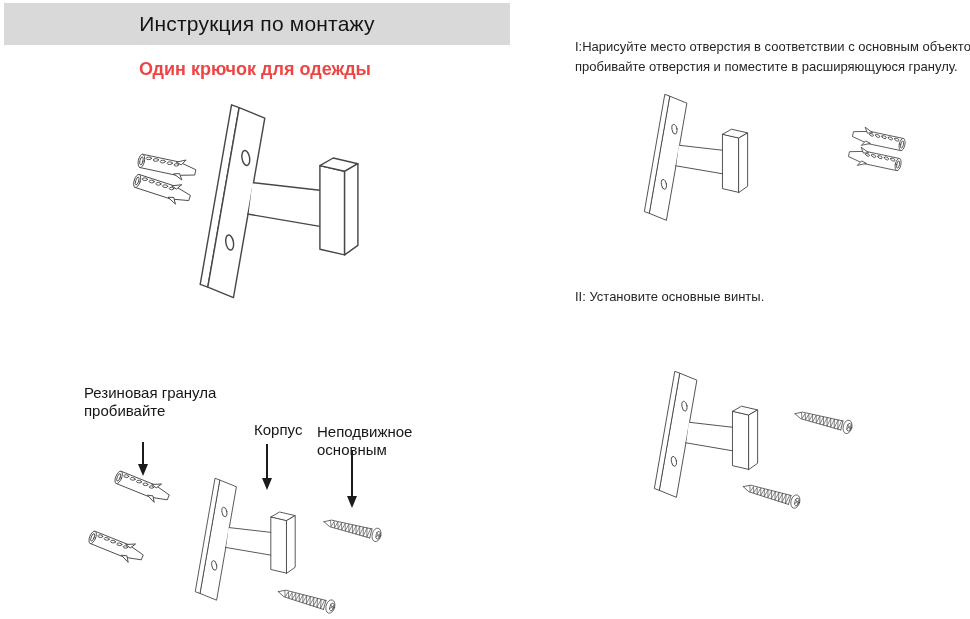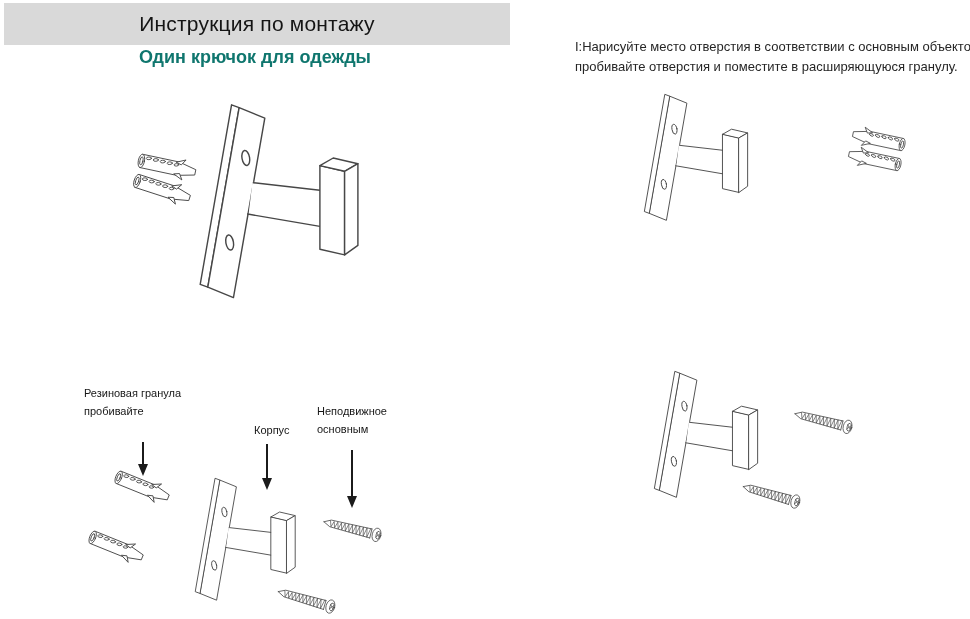--- a/index.html
+++ b/index.html
@@ -7,25 +7,25 @@
     position:relative;width:970px;height:619px;overflow:hidden;
     background:#ffffff;font-family:"Liberation Sans", sans-serif;color:#1f1f1f;
   }
   .abs{position:absolute;}
   .header-bar{
     left:4px;top:3px;width:506px;height:42px;background:#d9d9d9;
     display:flex;align-items:center;justify-content:center;
   }
   .header-title{font-size:21px;color:#141414;letter-spacing:.2px;}
   .subtitle{
-    left:0;top:47px;width:510px;text-align:center;
-    font-size:18px;font-weight:700;color:#0f766e;
+    left:0;top:59px;width:510px;text-align:center;
+    font-size:18px;font-weight:700;color:#ef4444;
   }
   .step-text{font-size:13px;line-height:20px;color:#262626;white-space:nowrap;}
-  .part-label{font-size:11px;line-height:18px;color:#161616;white-space:nowrap;}
+  .part-label{font-size:15px;line-height:18px;color:#161616;white-space:nowrap;}
   svg.draw{position:absolute;overflow:visible;}
 </style>
 </head>
 <body>
 
 <div class="canvas">
 
   <svg width="0" height="0" style="position:absolute" aria-hidden="true">
     <defs>
 
@@ -79,33 +79,34 @@
     <div>I:Нарисуйте место отверстия в соответствии с основным объектом,</div>
     <div>пробивайте отверстия и поместите в расширяющуюся гранулу.</div>
   </div>
 
   <svg class="draw" style="left:615px;top:90px" width="345" height="150" viewBox="0 0 345 150">
     <use href="#sym-hook" transform="translate(-5,2) scale(0.62)"></use>
     <use href="#sym-dowel" transform="translate(261,49) rotate(12) scale(-0.62,0.62) translate(-50,-15)"></use>
     <use href="#sym-dowel" transform="translate(257,69) rotate(12) scale(-0.62,0.62) translate(-50,-15)"></use>
   </svg>
 
+  <div class="abs step-text" style="left:575px;top:287px">II: Установите основные винты.</div>
 
   <svg class="draw" style="left:630px;top:355px" width="330" height="165" viewBox="0 0 330 165">
     <use href="#sym-hook" transform="translate(-10,14) scale(0.62)"></use>
     <use href="#sym-screw" transform="translate(198,67) rotate(14) scale(0.62) translate(-57,-13)"></use>
     <use href="#sym-screw" transform="translate(146,141) rotate(16) scale(0.62) translate(-57,-13)"></use>
   </svg>
 
   <div class="abs part-label" style="left:84px;top:384px">
     <div>Резиновая гранула</div>
     <div>пробивайте</div>
   </div>
   <div class="abs part-label" style="left:254px;top:421px">Корпус</div>
-  <div class="abs part-label" style="left:317px;top:402px">
+  <div class="abs part-label" style="left:317px;top:423px">
     <div>Неподвижное</div>
     <div>основным</div>
   </div>
 
   <svg class="draw" style="left:75px;top:440px" width="335" height="178" viewBox="0 0 335 178">
 
     <g stroke="#1b1b1b" fill="#1b1b1b">
       <line x1="68" y1="2" x2="68" y2="24" stroke-width="2"></line>
       <polygon points="63,24 73,24 68,36" stroke="none"></polygon>
     </g>

